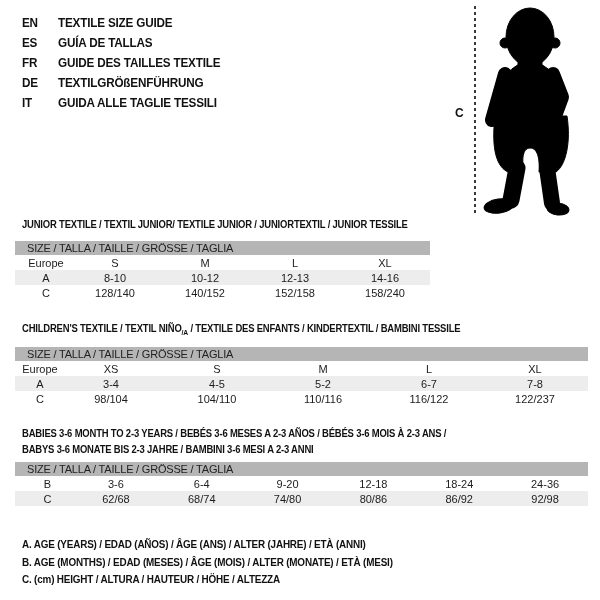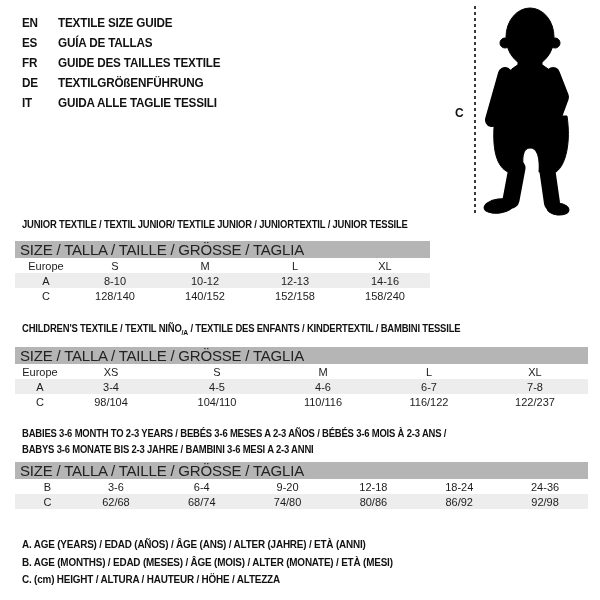--- a/index.html
+++ b/index.html
@@ -27,22 +27,22 @@
   .sub{vertical-align:sub;font-size:7.5px;}
 
   
   table.size-table{position:absolute;left:15px;border-collapse:collapse;table-layout:fixed;
                    font-size:11px;color:#1c1c1c;}
   #junior-table{top:241px;width:415px;}
   #children-table{top:347px;width:573px;}
   #babies-table{top:462px;width:573px;}
   table.size-table td{padding:0;text-align:center;height:15px;overflow:hidden;white-space:nowrap;}
   table.size-table td.row-label{text-align:center;padding-left:7px;}
-  tr.size-header-row td{background:#b5b5b5;text-align:left;padding-left:5px;height:14px;
-                        font-size:15px;letter-spacing:-0.2px;color:#222;margin-left:8px;}
+  tr.size-header-row td{background:#b5b5b5;text-align:left;padding-left:12px;height:14px;
+                        font-size:11px;letter-spacing:-0.2px;color:#222;margin-left:8px;}
   tr.shaded td{background:#ededed;}
 
   
   .footnotes{position:absolute;left:22px;top:536px;font-weight:bold;font-size:11px;
              letter-spacing:-0.2px;line-height:17.5px;transform:scaleX(0.9);
              transform-origin:left top;white-space:nowrap;}
 </style>
 </head>
 <body>
 
@@ -159,21 +159,21 @@
           <td>XS</td>
           <td>S</td>
           <td>M</td>
           <td>L</td>
           <td>XL</td>
         </tr>
         <tr class="data-row shaded">
           <td class="row-label">A</td>
           <td>3-4</td>
           <td>4-5</td>
-          <td>4-6</td>
+          <td>5-2</td>
           <td>6-7</td>
           <td>7-8</td>
         </tr>
         <tr class="data-row">
           <td class="row-label">C</td>
           <td>98/104</td>
           <td>104/110</td>
           <td>110/116</td>
           <td>116/122</td>
           <td>122/237</td>

